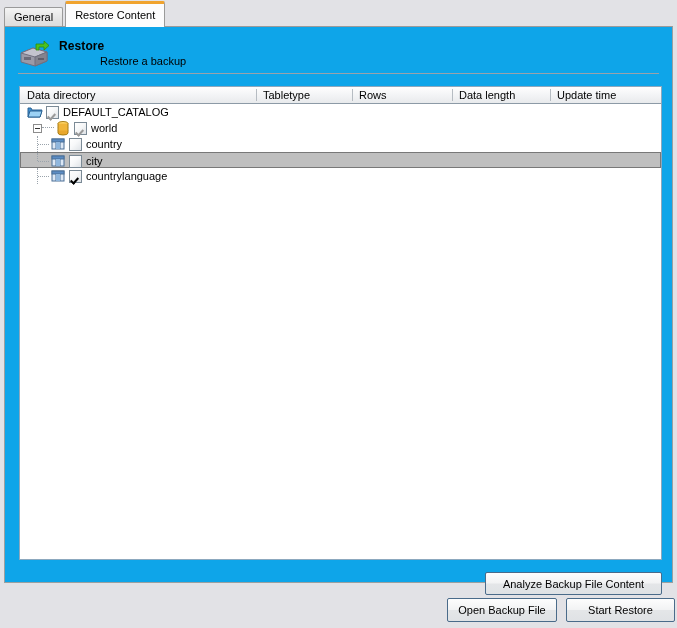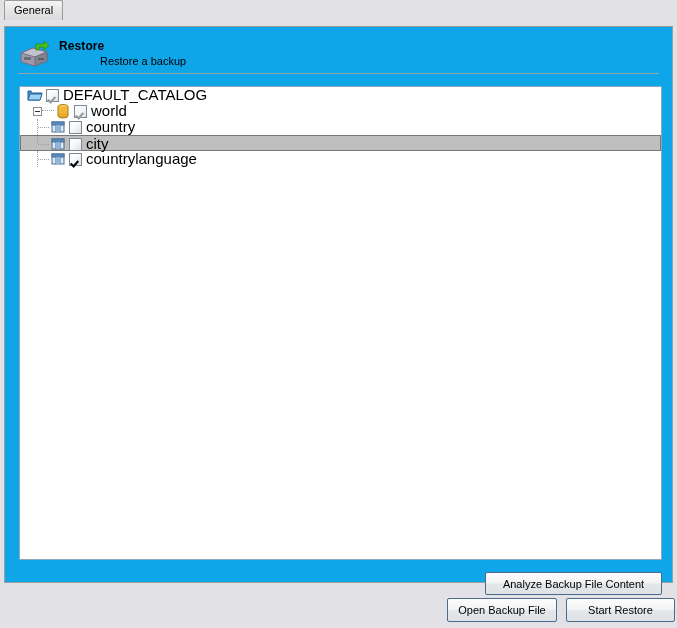--- a/index.html
+++ b/index.html
@@ -16,22 +16,21 @@
     overflow: hidden;
     position: relative;
   }
 
   
   .tabstrip {
     position: absolute;
     left: 0; top: 0;
     width: 677px; height: 27px;
     display: flex;
-    align-items: flex-start;
-    flex-direction: column;
+    align-items: flex-end;
   }
   .tab {
     height: 20px;
     line-height: 19px;
     padding: 0 9px;
     margin-left: 4px;
     font-size: 11px;
     box-sizing: border-box;
     border: 1px solid #9a9a9a;
     border-bottom: none;
@@ -149,21 +148,21 @@
   }
   .row-inner {
     position: absolute;
     left: 0; top: 0;
     height: 16px;
     display: flex;
     align-items: center;
     white-space: nowrap;
   }
   .row-label {
-    font-size: 15px;
+    font-size: 11px;
     line-height: 16px;
     margin-left: 4px;
   }
 
   
   .gutter { position: relative; height: 16px; flex: 0 0 auto; }
 
   .expander {
     width: 9px; height: 9px;
     border: 1px solid #8c8c8c;
@@ -258,20 +257,23 @@
     left: 566px; top: 598px;
     width: 109px; height: 24px;
   }
 </style>
 </head>
 <body>
 
 <div class="tabstrip">
   <div class="tab">
     <span>General</span>
+  </div>
+  <div class="tab active">
+    <span>Restore Content</span>
   </div>
 </div>
 
 <div class="page-panel">
 
   <div class="sec-header">
     <div class="sec-icon">
       <svg width="32" height="30" viewBox="0 0 32 30">
 
         <path d="M3 13 L15 8 L29 12 L29 21 L17 26 L3 22 Z" fill="#9a9aa8" stroke="#6f6f80" stroke-width="1"></path>
@@ -283,20 +285,42 @@
         <path d="M18 10 L18 4 L26 4 L26 1 L31 5.5 L26 10 L26 7 L21 7 L21 10 Z" fill="#4cc11e" stroke="#2d8a0d" stroke-width="0.8" stroke-linejoin="round"></path>
       </svg>
     </div>
     <div class="sec-title">Restore</div>
     <div class="sec-sub">Restore a backup</div>
   </div>
   <div class="sec-rule"></div>
 
   <div class="tree-panel">
 
+    <div class="tree-head">
+      <div class="th first" style="left:0px;width:236px;">
+        
+        <span>Data directory</span>
+      </div>
+      <div class="th" style="left:236px;width:96px;">
+        <span class="sep"></span>
+        <span>Tabletype</span>
+      </div>
+      <div class="th" style="left:332px;width:100px;">
+        <span class="sep"></span>
+        <span>Rows</span>
+      </div>
+      <div class="th" style="left:432px;width:98px;">
+        <span class="sep"></span>
+        <span>Data length</span>
+      </div>
+      <div class="th" style="left:530px;width:111px;">
+        <span class="sep"></span>
+        <span>Update time</span>
+      </div>
+    </div>
 
     <div class="tree-body">
 
       <div class="row">
         <div class="row-inner" style="left:6px;">
           <span class="icon16">
             <svg width="16" height="16" viewBox="0 0 16 16">
               <path d="M1 4 L1 13 L13 13 L15 6 L5 6 L4 4 Z" fill="#3f8fd0" stroke="#2b6394" stroke-width="1"></path>
               <path d="M3 7 L15 7 L13 13 L1 13 Z" fill="#9cd2f5" stroke="#2b6394" stroke-width="1"></path>
             </svg>

